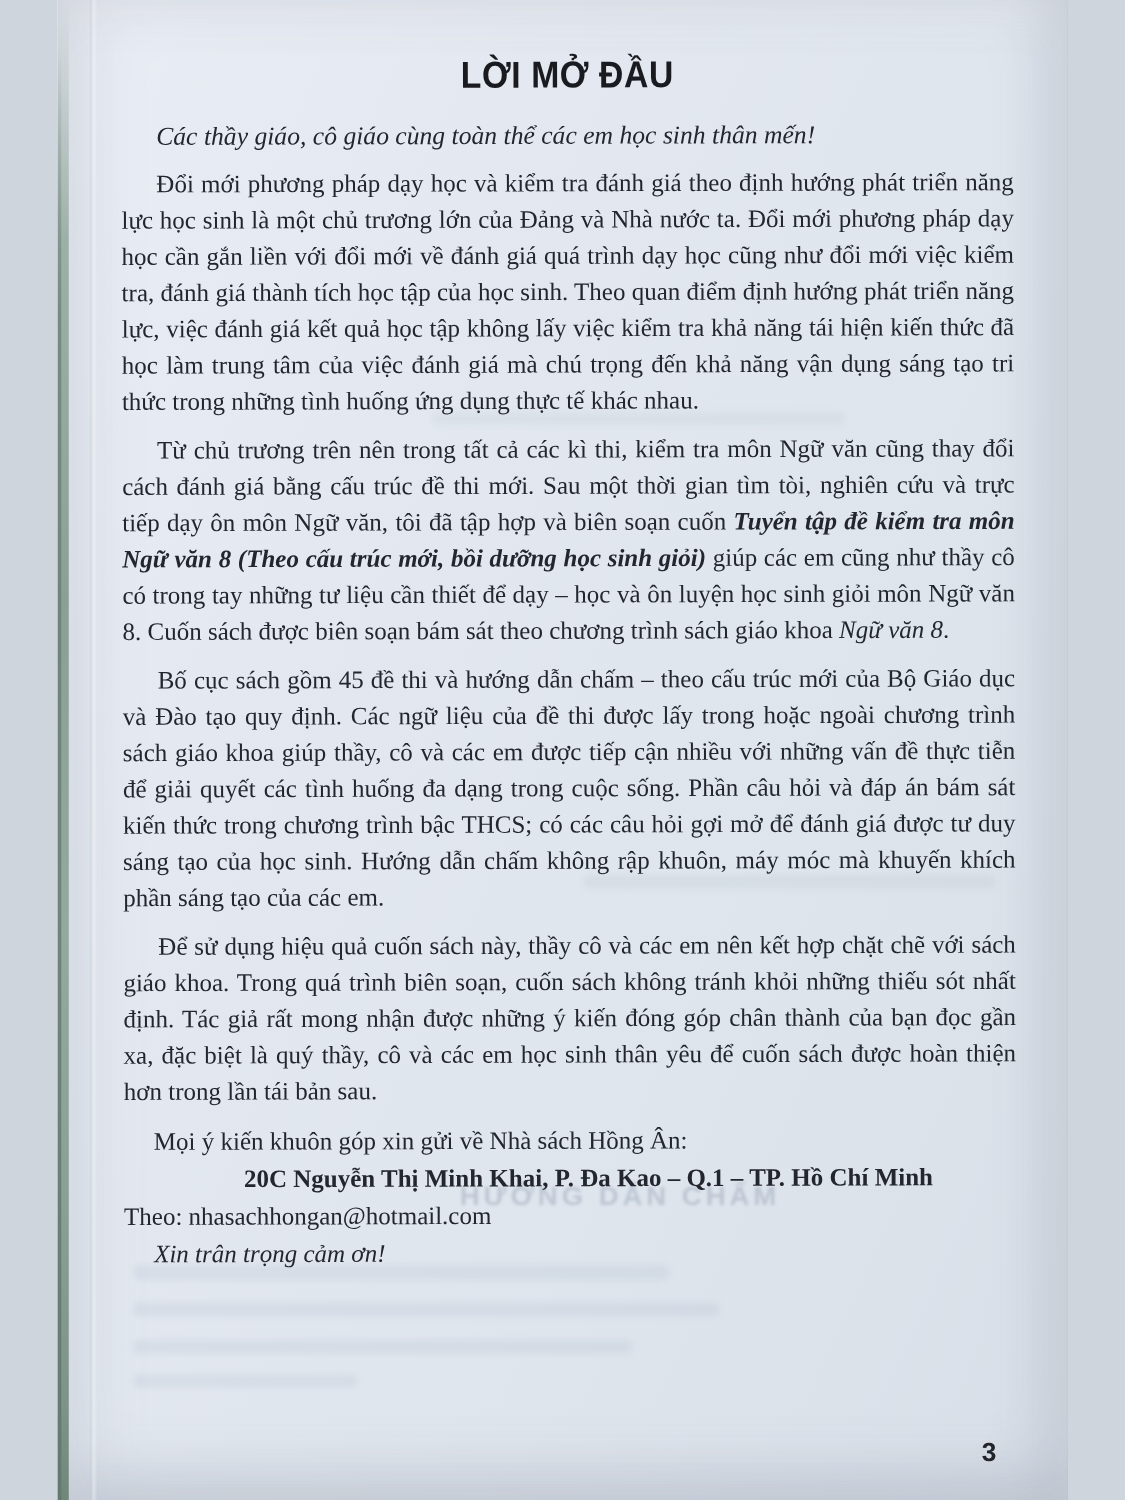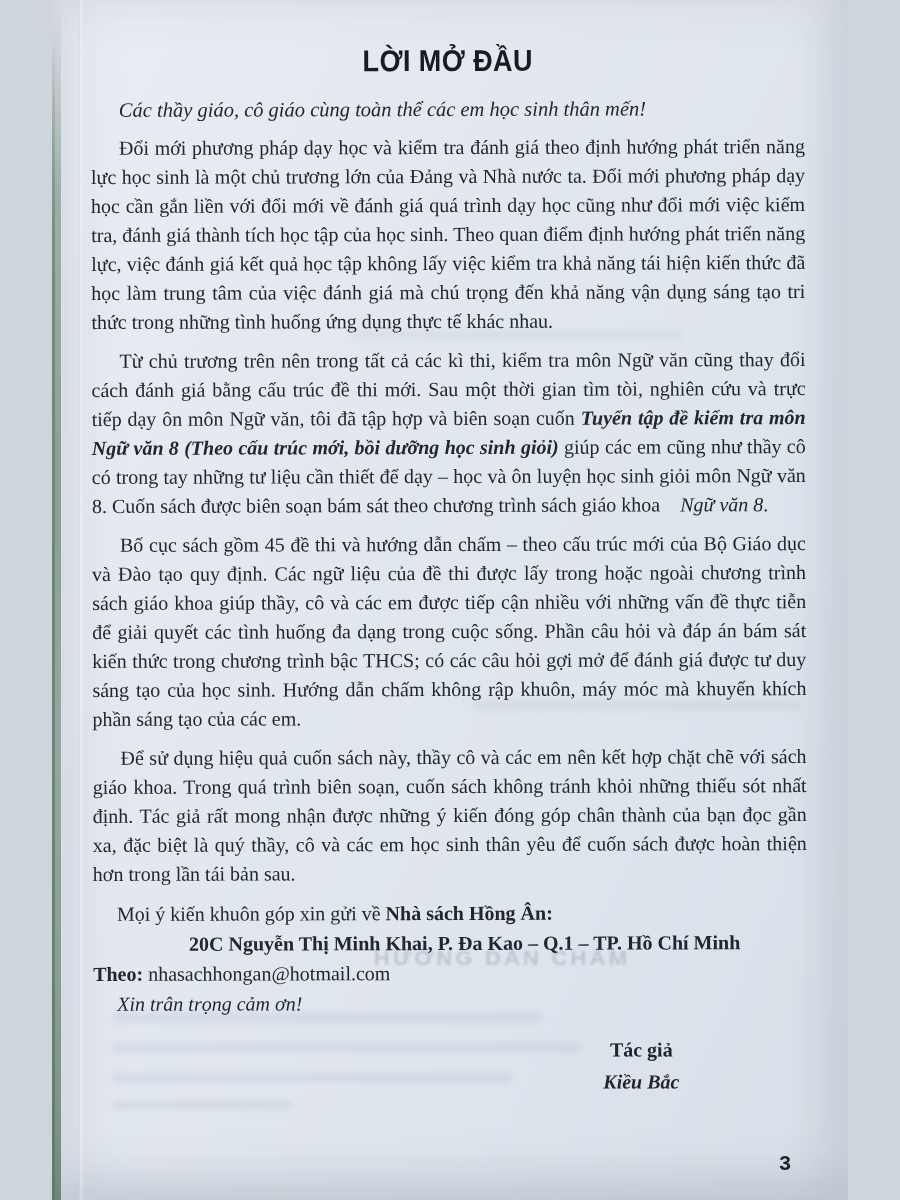--- a/index.html
+++ b/index.html
@@ -8,20 +8,21 @@
     width:796px;height:1200px;
     margin:0 auto;
     overflow:hidden;
     background:linear-gradient(115deg,#e9edf4 0%,#e3e8f0 35%,#dfe5ed 65%,#d9dfe8 100%);
     box-shadow:inset -20px 0 45px rgba(95,105,125,.14),
                inset 0 -24px 50px rgba(95,105,125,.12),
                inset 28px 0 50px rgba(125,140,155,.10),
                inset 0 14px 30px rgba(255,255,255,.45);
     font-family:"Liberation Serif","DejaVu Serif",serif;
     color:#23262e;
+    padding-left:12px;
   }
   
   .edge-strip{
     position:absolute;left:0;top:0;bottom:0;width:9px;z-index:3;
     background:linear-gradient(to bottom,
       rgba(223,229,237,0) 0%, rgba(190,200,201,.55) 5%,
       #9db0a8 16%, #8aa096 40%, #93a89e 62%,
       #8aa097 80%, #7d9389 94%, #6f8679 100%);
   }
   .edge-strip-dark{
@@ -50,22 +51,22 @@
     line-height:30px;
     text-indent:28px;
   }
   .body-par{
     margin:0 0 10px 0;
     font-size:20px;
     line-height:29px;
     text-align:justify;
     text-indent:28px;
   }
-  .s-b{font-weight:700;}
-  .s-i{font-style:italic;margin-left:15px;}
+  .s-b{font-weight:400;}
+  .s-i{font-style:italic;}
   .s-bi{font-weight:700;font-style:italic;}
   .contact{margin-top:6px;font-size:20px;line-height:30px;}
   .contact-intro{margin:0;text-indent:24px;}
   .contact-address{margin:0 0 0 96px;font-weight:700;}
   .contact-email{margin:0;}
   .contact-thanks{margin:0;font-style:italic;text-indent:24px;}
   .signature{
     margin:16px 128px 0 auto;
     width:fit-content;
     text-align:center;
@@ -130,20 +131,16 @@
     <p class="body-par"><span>Bố cục sách gồm 45 đề thi và hướng dẫn chấm – theo cấu trúc mới của Bộ Giáo dục và Đào tạo quy định. Các ngữ liệu của đề thi được lấy trong hoặc ngoài chương trình sách giáo khoa giúp thầy, cô và các em được tiếp cận nhiều với những vấn đề thực tiễn để giải quyết các tình huống đa dạng trong cuộc sống. Phần câu hỏi và đáp án bám sát kiến thức trong chương trình bậc THCS; có các câu hỏi gợi mở để đánh giá được tư duy sáng tạo của học sinh. Hướng dẫn chấm không rập khuôn, máy móc mà khuyến khích phần sáng tạo của các em.</span></p>
     <p class="body-par"><span>Để sử dụng hiệu quả cuốn sách này, thầy cô và các em nên kết hợp chặt chẽ với sách giáo khoa. Trong quá trình biên soạn, cuốn sách không tránh khỏi những thiếu sót nhất định. Tác giả rất mong nhận được những ý kiến đóng góp chân thành của bạn đọc gần xa, đặc biệt là quý thầy, cô và các em học sinh thân yêu để cuốn sách được hoàn thiện hơn trong lần tái bản sau.</span></p>
 
     <div class="contact">
       <p class="contact-intro"><span>Mọi ý kiến khuôn góp xin gửi về </span><span class="s-b">Nhà sách Hồng Ân:</span></p>
       <p class="contact-address">20C Nguyễn Thị Minh Khai, P. Đa Kao – Q.1 – TP. Hồ Chí Minh</p>
       <p class="contact-email"><span class="s-b">Theo:</span><span> nhasachhongan@hotmail.com</span></p>
       <p class="contact-thanks">Xin trân trọng cảm ơn!</p>
     </div>
 
-    <div class="signature">
-      <div class="signature-role">Tác giả</div>
-      <div class="signature-name">Kiều Bắc</div>
-    </div>
   </div>
 
   <div class="page-number">3</div>
 </div>
 
 </body></html>

